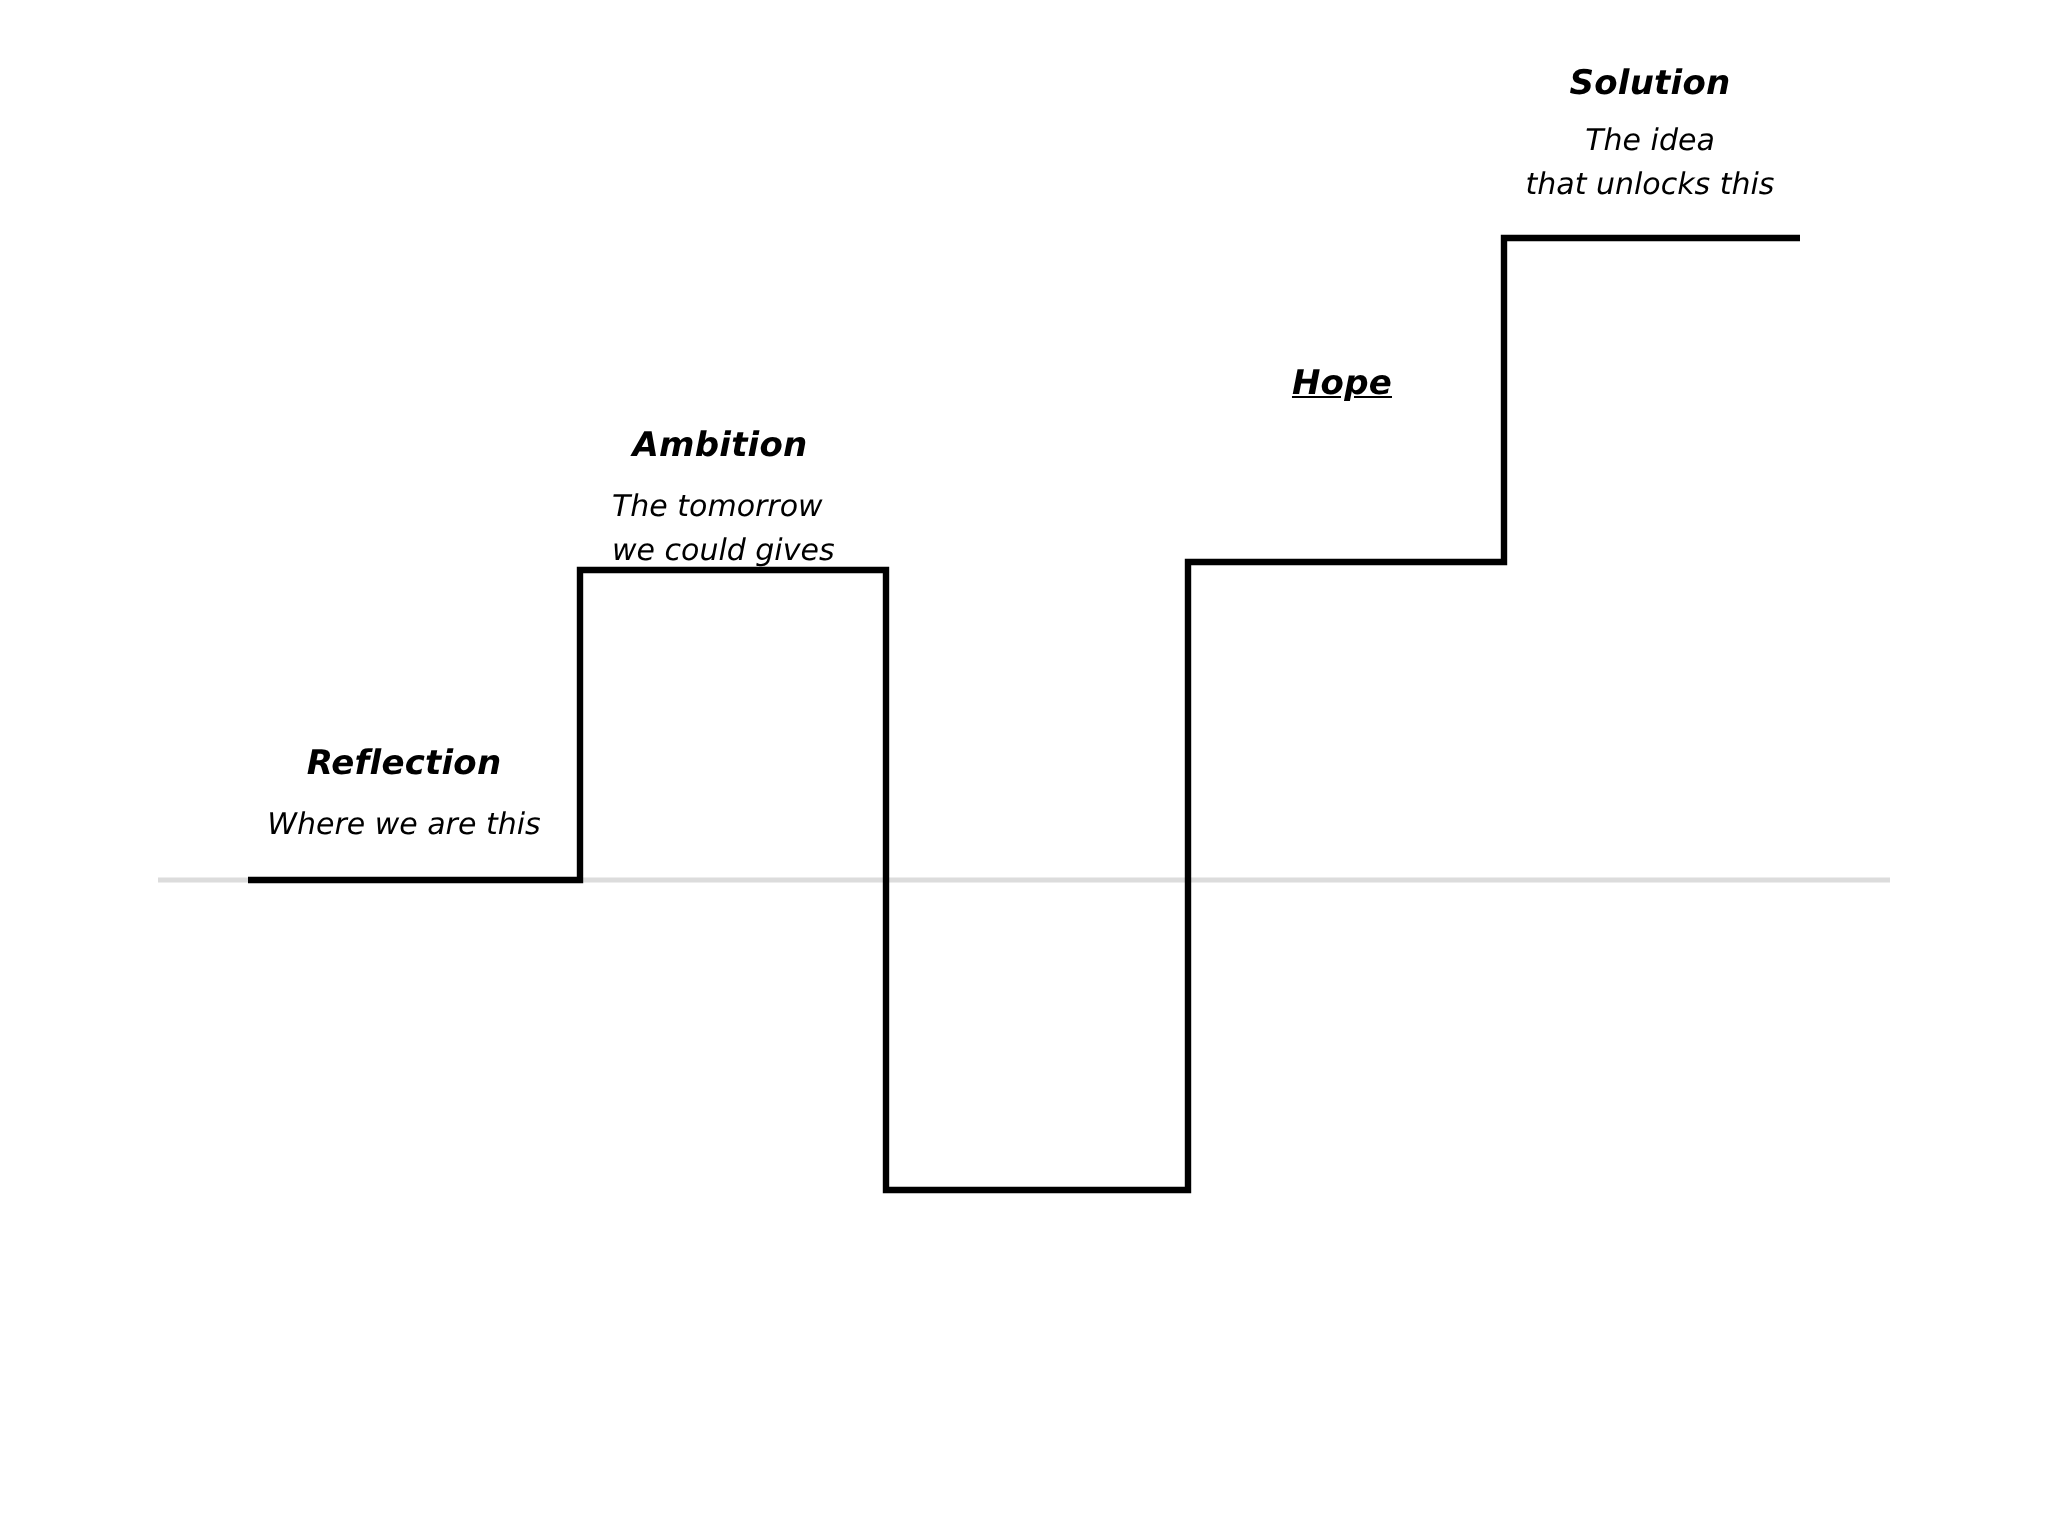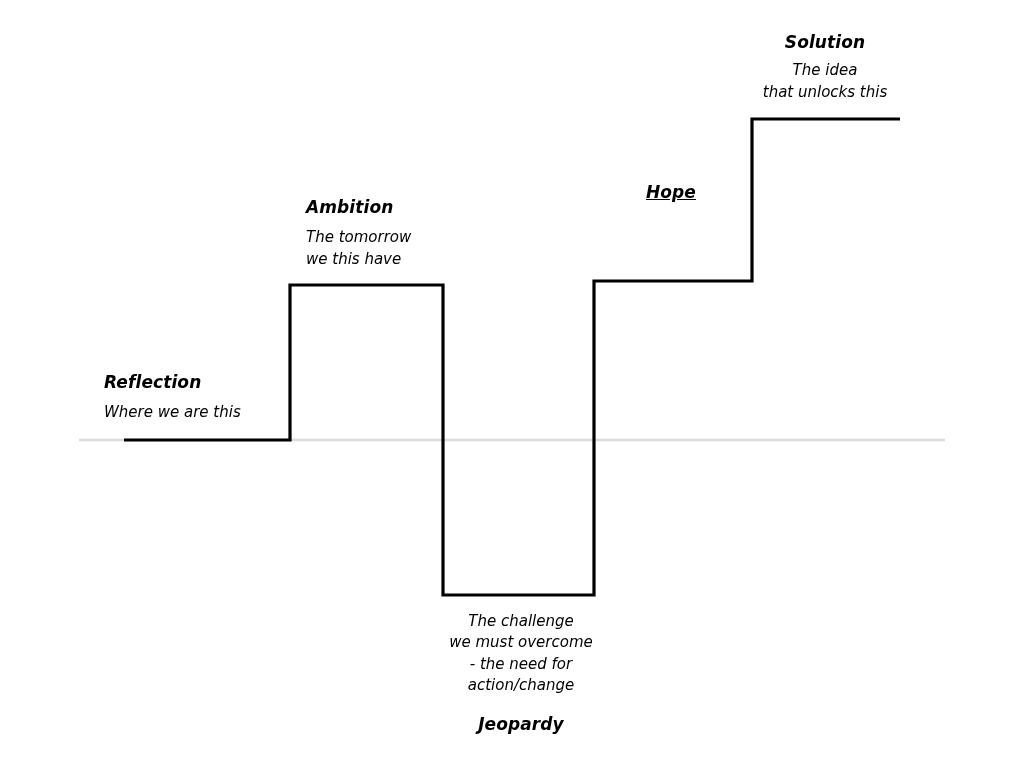--- a/index.html
+++ b/index.html
@@ -53,33 +53,36 @@
     font-weight: normal;
     line-height: 1.42;
     white-space: pre-line;
   }
 
   
   #ann-reflection {
     left: 104px;
     top: 372px;
     width: 196px;
+    text-align: center;
   }
   #ann-reflection .stage-title { margin-bottom: 9px; }
 
   
   #ann-ambition {
     left: 306px;
     top: 197px;
     width: 160px;
     text-align: left;
   }
   #ann-ambition .stage-title {
+    text-align: center;
     width: 108px;
     margin-bottom: 9px;
+    margin-top: 16px;
   }
 
   
   #ann-jeopardy {
     left: 431px;
     top: 611px;
     width: 180px;
     text-align: center;
   }
   #ann-jeopardy .stage-title { margin-top: 18px; }
@@ -113,30 +116,23 @@
   </svg>
 
   <div class="annotation" id="ann-reflection">
     <div class="stage-title">Reflection</div>
     <div class="stage-body">Where we are this</div>
   </div>
 
   <div class="annotation" id="ann-ambition">
     <div class="stage-title">Ambition</div>
     <div class="stage-body">The tomorrow
-we this have</div>
+we could gives</div>
   </div>
 
-  <div class="annotation" id="ann-jeopardy">
-    <div class="stage-body">The challenge
-we must overcome
-- the need for
-action/change</div>
-    <div class="stage-title">Jeopardy</div>
-  </div>
 
   <div class="annotation" id="ann-hope">
     <div class="stage-title">Hope</div>
   </div>
 
   <div class="annotation" id="ann-solution">
     <div class="stage-title">Solution</div>
     <div class="stage-body">The idea
 that unlocks this</div>
   </div>

